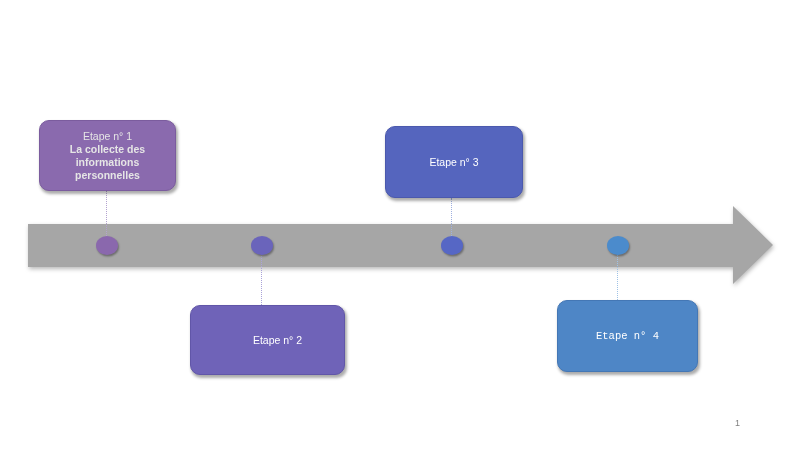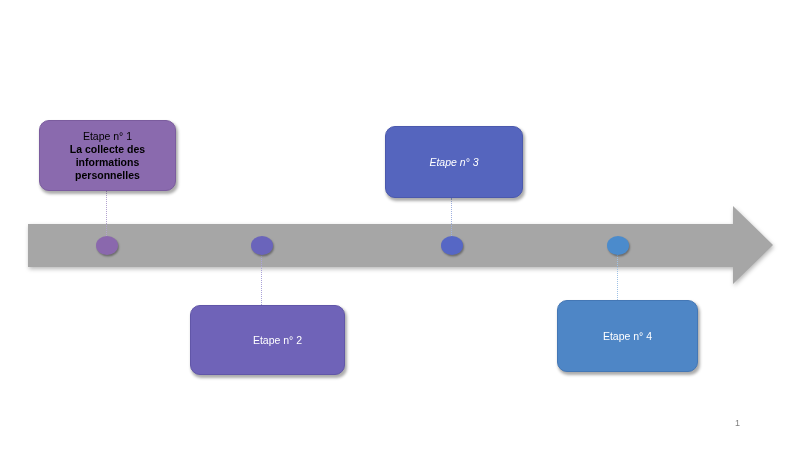--- a/index.html
+++ b/index.html
@@ -63,55 +63,55 @@
     position:absolute;
     right:60px;
     top:418px;
     font-size:9px;
     color:#7f7f7f;
   }
   
   .box-1{left:39px;  top:120px; width:137px; height:71px;}
   .box-2{left:190px; top:305px; width:155px; height:70px;padding-left:27px;}
   .box-3{left:385px; top:126px; width:138px; height:72px;}
-  .box-4{left:557px; top:300px; width:141px; height:72px;}
+  .box-4{left:557px; top:300px; width:141px; height:72px;font-family:Liberation Mono, monospace;}
   .conn-1{left:106px; top:191px; height:49px;}
   .conn-2{left:261px; top:252px; height:53px;}
   .conn-3{left:451px; top:198px; height:42px;}
   .conn-4{left:617px; top:252px; height:48px;}
   .dot-1{left:96px;  top:236px;}
   .dot-2{left:251px; top:236px;}
   .dot-3{left:441px; top:236px;}
   .dot-4{left:607px; top:236px;}
 </style>
 </head>
 <body>
 
 <div class="slide">
 
   <svg class="arrow-svg" width="800" height="310">
     <polygon points="28,224 733,224 733,206 773,245 733,284 733,267 28,267" fill="#a6a6a6"></polygon>
   </svg>
 
   <div class="connector conn-1" style="border-left-color: rgb(179, 163, 207);"></div>
   <div class="dot dot-1" style="background-color: rgb(138, 104, 173);"></div>
-  <div class="step-box box-1" style="background-color: rgb(138, 106, 174); border-color: rgb(123, 92, 158); color: #000000;">
+  <div class="step-box box-1" style="background-color: rgb(138, 106, 174); border-color: rgb(123, 92, 158); color: #e5e5e5;">
     <div class="step-title">Etape n° 1</div>
     <div class="step-body">La collecte des informations personnelles</div>
   </div>
 
   <div class="connector conn-2" style="border-left-color: rgb(169, 162, 216);"></div>
   <div class="dot dot-2" style="background-color: rgb(106, 100, 187);"></div>
   <div class="step-box box-2" style="background-color: rgb(111, 99, 184); border-color: rgb(97, 86, 168); color: rgb(255, 255, 255);">
     <div class="step-title">Etape n° 2</div>
   </div>
 
   <div class="connector conn-3" style="border-left-color: rgb(159, 176, 224);"></div>
   <div class="dot dot-3" style="background-color: rgb(86, 103, 197);"></div>
-  <div class="step-box box-3" style="background-color: rgb(85, 101, 190); border-color: rgb(75, 89, 173); color: rgb(255, 255, 255); font-style: italic;">
+  <div class="step-box box-3" style="background-color: rgb(85, 101, 190); border-color: rgb(75, 89, 173); color: rgb(255, 255, 255);">
     <div class="step-title">Etape n° 3</div>
   </div>
 
   <div class="connector conn-4" style="border-left-color: rgb(159, 194, 230);"></div>
   <div class="dot dot-4" style="background-color: rgb(75, 139, 204);"></div>
   <div class="step-box box-4" style="background-color: rgb(78, 134, 198); border-color: rgb(68, 119, 181); color: rgb(255, 255, 255);">
     <div class="step-title">Etape n° 4</div>
   </div>
 
   <div class="page-number">1</div>

